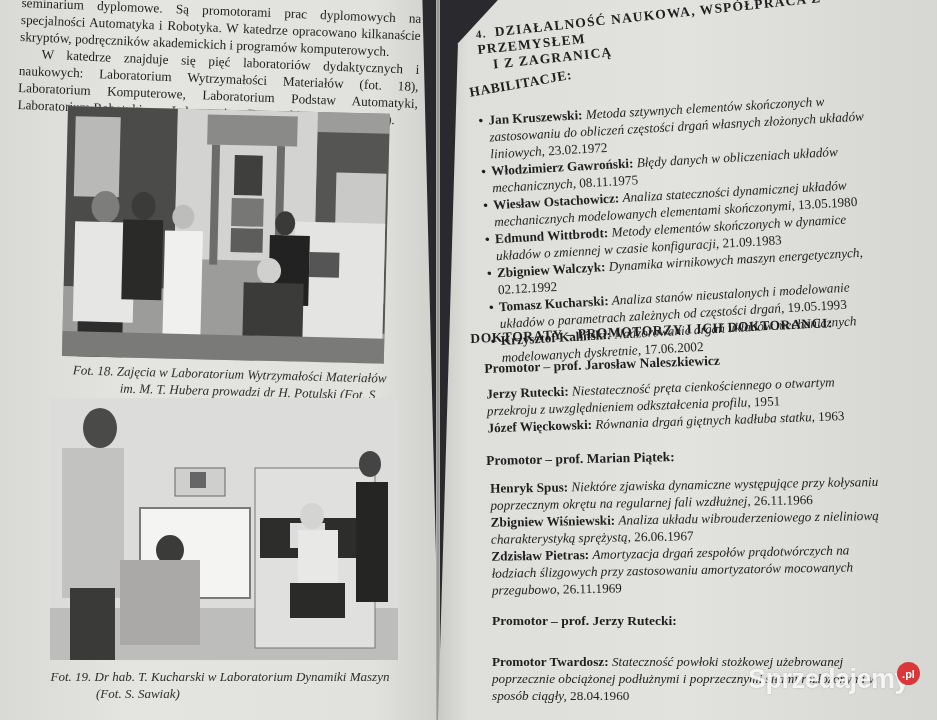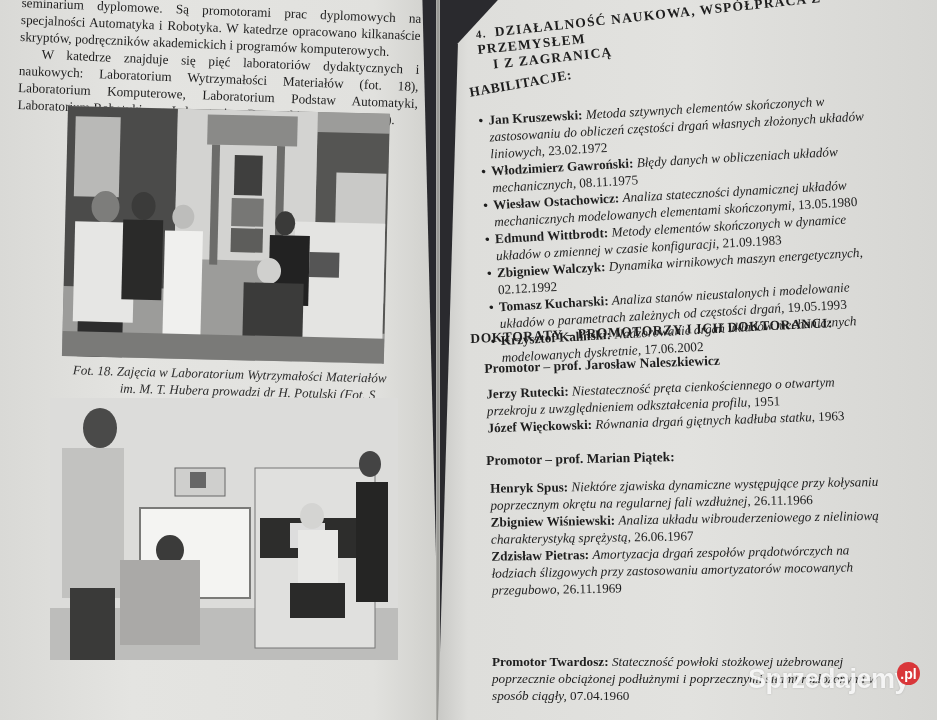--- a/index.html
+++ b/index.html
@@ -83,21 +83,21 @@
 
   .watermark {
     position: absolute; left: 748px; top: 664px;
     font-family: "Liberation Sans", sans-serif; font-weight: bold; font-size: 27px;
     color: rgba(255,255,255,0.85); letter-spacing: -0.5px;
     text-shadow: 0 0 2px rgba(120,120,120,0.4);
   }
   .watermark-badge {
     position: absolute; left: 897px; top: 662px; width: 23px; height: 23px;
     border-radius: 50%; background: #d9373a; color: #fff;
-    font-family: "Liberation Sans", sans-serif; font-weight: bold; font-size: 14px;
+    font-family: "Liberation Sans", sans-serif; font-weight: bold; font-size: 11px;
     display: flex; align-items: center; justify-content: center;
   }
 </style>
 </head>
 <body>
 
 <div class="spread">
 
   <div class="page page-left"></div>
   <div class="gutter"></div>
@@ -158,20 +158,24 @@
       <rect x="205" y="70" width="120" height="180" fill="#e0e0de" stroke="#777" stroke-width="1"></rect>
       <rect x="210" y="120" width="105" height="40" fill="#2d2d2c"></rect>
       <rect x="240" y="125" width="35" height="25" fill="#ddd"></rect>
       <ellipse cx="262" cy="118" rx="12" ry="13" fill="#d4d4d2"></ellipse>
       <rect x="248" y="132" width="40" height="70" fill="#e8e8e6"></rect>
       <rect x="240" y="185" width="55" height="35" fill="#2a2a29"></rect>
       <ellipse cx="320" cy="66" rx="11" ry="13" fill="#444"></ellipse>
       <rect x="306" y="84" width="32" height="120" fill="#252524"></rect>
     </svg>
   </div>
+  <div class="caption caption-2">
+    <span>Fot. 19. Dr hab. T. Kucharski w Laboratorium Dynamiki Maszyn</span>
+    <span class="cap-line2">(Fot. S. Sawiak)</span>
+  </div>
 
   <div class="heading">
     <div>
       <span class="num">4.</span>
       <span>DZIAŁALNOŚĆ NAUKOWA, WSPÓŁPRACA Z PRZEMYSŁEM</span>
     </div>
     <div style="padding-left:14px">
       <span>I Z ZAGRANICĄ</span>
     </div>
   </div>
@@ -244,23 +248,24 @@
       <span class="title">Analiza układu wibrouderzeniowego z nieliniową charakterystyką sprężystą,</span>
       <span>26.06.1967</span>
     </div>
     <div class="doc-entry indent-name">
       <span class="name">Zdzisław Pietras:</span>
       <span class="title">Amortyzacja drgań zespołów prądotwórczych na łodziach ślizgowych przy zastosowaniu amortyzatorów mocowanych przegubowo,</span>
       <span>26.11.1969</span>
     </div>
   </div>
 
+  <div class="block promotor prom3">Promotor – prof. Jerzy Rutecki:</div>
   <div class="block group3">
     <div class="doc-entry indent-name">
       <span class="name">Promotor Twardosz:</span>
       <span class="title">Stateczność powłoki stożkowej użebrowanej poprzecznie obciążonej podłużnymi i poprzecznymi siłami rozłożonymi w sposób ciągły,</span>
-      <span>07.04.1960</span>
+      <span>28.04.1960</span>
     </div>
   </div>
 
   <div class="watermark">Sprzedajemy</div>
   <div class="watermark-badge">.pl</div>
 </div>
 
 </body></html>

